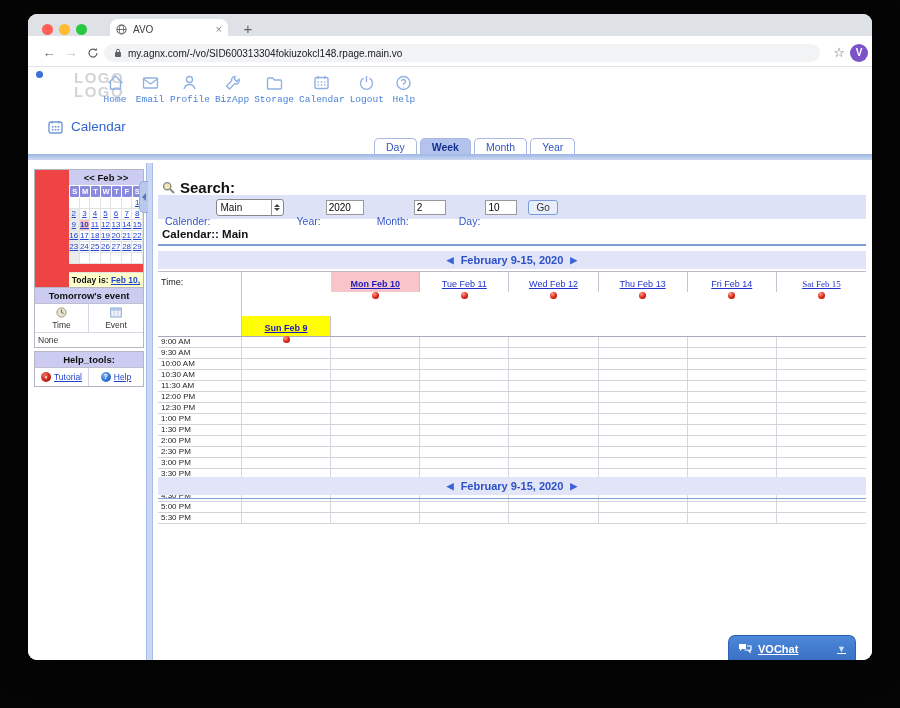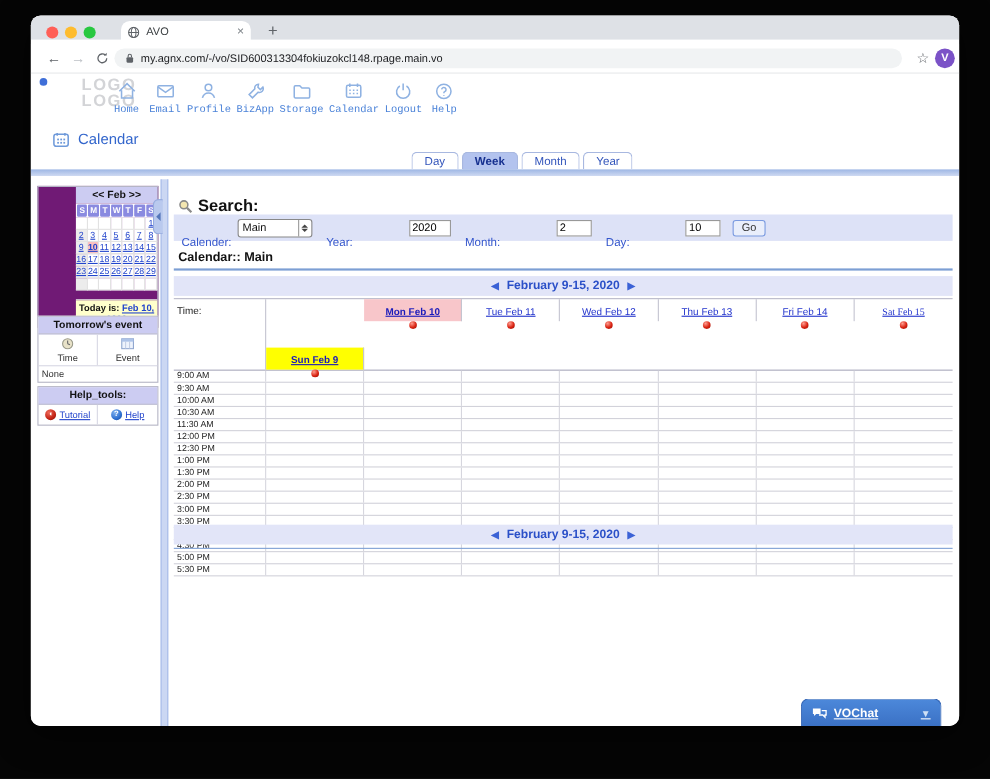--- a/index.html
+++ b/index.html
@@ -35,21 +35,21 @@
   .nav-item svg{display:block;margin:0 auto;}
   .nav-item .lbl{font-size:9.5px;color:#4a82d8;margin-top:2px;white-space:nowrap;}
   .app-title{position:absolute;left:20px;top:52px;display:flex;align-items:center;color:#3366cc;font-size:13.5px;}
   .app-title svg{margin-right:8px;}
   .view-tabs{position:absolute;left:346px;top:71px;display:flex;gap:3px;}
   .vtab{padding:2px 11px 1px;font-size:10.5px;border:1px solid #a8b8e0;border-bottom:none;
     border-radius:5px 5px 0 0;color:#3355bb;background:#fff;cursor:pointer;}
   .vtab.active{background:#b3c3ee;color:#16308f;font-weight:bold;}
   .top-bar{position:absolute;left:0;right:0;top:87px;height:6px;background:linear-gradient(#9db6e4,#cfdaf2);}
   
-  .minical{position:absolute;left:6px;top:102px;width:110px;border:1px solid #b5b5c5;background:#701a75;box-sizing:border-box;padding-left:34px;}
+  .minical{position:absolute;left:6px;top:102px;width:110px;border:1px solid #b5b5c5;background:#ef4444;box-sizing:border-box;padding-left:34px;}
   .mc-head{background:#ccccf2;text-align:center;font-weight:bold;font-size:9.5px;padding:2px 0;color:#111;}
   .mc-head span{cursor:pointer;}
   .mc-dayrow{display:grid;grid-template-columns:repeat(7,1fr);gap:1px;padding:1px;background:#fff;}
   .mc-dh{background:#8a8ae0;color:#fff;font-weight:bold;text-align:center;font-size:7.5px;padding:1px 0;border-radius:1px;}
   .mc-grid{display:grid;grid-template-columns:repeat(7,1fr);}
   .mc-cell{height:10px;border-right:1px solid #e2e2e2;border-bottom:1px solid #e2e2e2;text-align:center;
     font-size:8px;line-height:10px;background:#fff;}
   .mc-cell.mc-sun{background:#ececec;}
   .mc-cell.mc-today{background:#fbc0c0;font-weight:bold;}
   .mc-link{color:#2244cc;text-decoration:underline;cursor:pointer;}
@@ -80,21 +80,21 @@
   .search-bar{position:absolute;left:130px;top:128px;width:708px;height:24px;background:#dde2f7;
     display:flex;align-items:center;gap:5px;padding-left:7px;box-sizing:border-box;font-size:10.5px;}
   .search-bar .flbl{color:#3355cc;margin-top:27px;}
   .dropdown{background:#fff;border:1px solid #888;border-radius:3px;height:15px;width:66px;display:flex;
     align-items:center;font-size:10px;color:#111;cursor:pointer;}
   .dropdown .val{flex:1;padding-left:4px;}
   .dropdown .spin{width:11px;border-left:1px solid #999;height:100%;display:flex;flex-direction:column;
     align-items:center;justify-content:center;gap:1px;}
   .spin i{display:block;width:0;height:0;border-left:3px solid transparent;border-right:3px solid transparent;}
   .spin .up{border-bottom:3px solid #444;} .spin .dn{border-top:3px solid #444;}
-  .sfield{height:13px;border:1px solid #999;font-size:10px;padding:0 2px;font-family:"Liberation Sans",sans-serif;margin-left:46px;}
+  .sfield{height:13px;border:1px solid #999;font-size:10px;padding:0 2px;font-family:"Liberation Sans",sans-serif;}
   .w-year{width:32px}.w-mon{width:26px}.w-day{width:26px}
   .go-btn{font-size:10px;padding:1px 7px;border:1px solid #7a9ae0;border-radius:3px;background:#e9eefb;
     color:#333;margin-left:6px;cursor:pointer;font-family:"Liberation Sans",sans-serif;}
   .cal-title{position:absolute;left:134px;top:161px;font-weight:bold;font-size:11.5px;color:#111;}
   .toolbar-btns{position:absolute;right:8px;top:155px;display:flex;gap:5px;align-items:center;}
   .tb-btn{font-size:10px;padding:2px 7px;border:1px solid #8fa3d8;border-radius:2px;color:#222;
     background:linear-gradient(#ffffff,#edf1fa);cursor:pointer;font-family:"Liberation Sans",sans-serif;white-space:nowrap;}
   .hl-wrap{border:2px solid #f43b2c;border-radius:3px;padding:1px;display:inline-flex;}
   .title-underline{position:absolute;left:130px;top:177px;width:708px;height:2px;background:#7d9fd4;}
   .week-band{position:absolute;left:130px;width:708px;height:18px;background:#e2e5f8;display:flex;

